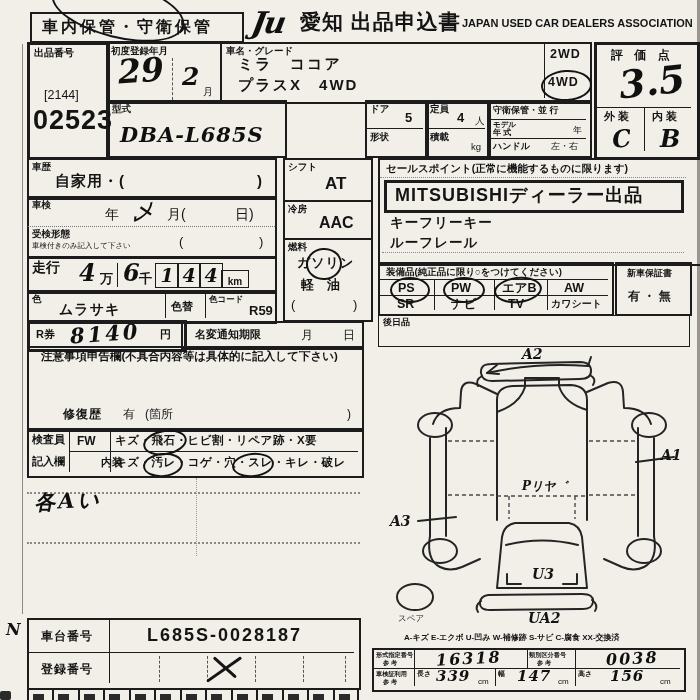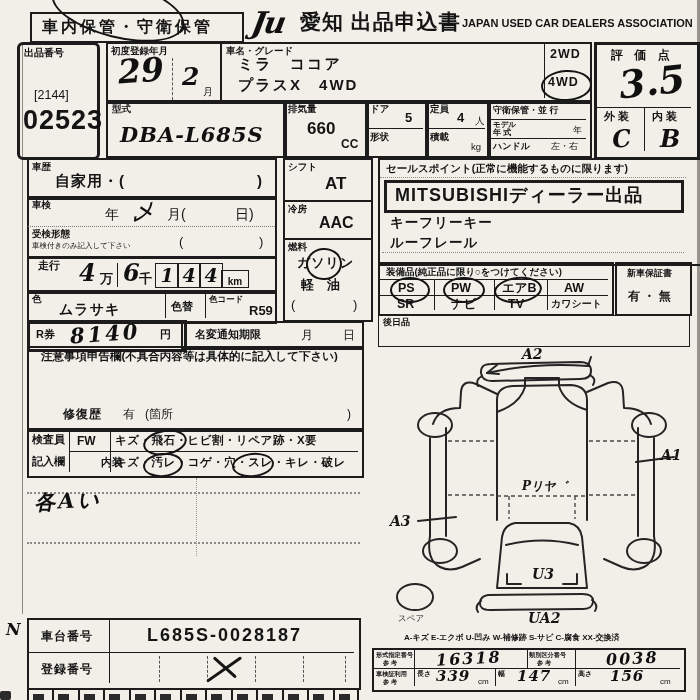--- a/index.html
+++ b/index.html
@@ -30,21 +30,21 @@
   <div class="bx" style="left:30px;top:12px;width:210px;height:27px;border-width:2.5px;">
     <div class="t b" style="left:10px;top:5px;font-size:16px;letter-spacing:3px;">車内保管・守衛保管</div>
   </div>
   <div class="ov" style="left:50px;top:-18px;width:132px;height:52px;transform:rotate(14deg);border-width:2px;"></div>
   <div class="t b hw" style="left:252px;top:8px;font-size:30px;transform:skewX(-10deg);letter-spacing:-2px;">Ju</div>
   <div class="t b" style="left:300px;top:11px;font-size:21px;letter-spacing:1px;">愛知 出品申込書</div>
   <div class="t b" style="left:462px;top:18px;font-size:11px;">JAPAN USED CAR DEALERS ASSOCIATION</div>
   <div style="position:absolute;left:697px;top:0;width:3px;height:700px;background:#9a958f;"></div>
   <div class="vl" style="left:22px;top:44px;height:570px;border-left:1px solid #8d8a84;"></div>
 
-  <div class="bx bx3" style="left:17px;top:42px;width:77px;height:112px;border-radius:6px;">
+  <div class="bx bx3" style="left:27px;top:42px;width:77px;height:112px;">
     <div class="t b" style="left:4px;top:3px;font-size:10px;">出品番号</div>
     <div class="t" style="left:14px;top:44px;font-size:12.5px;">[2144]</div>
     <div class="t b" style="left:3px;top:62px;font-size:27px;letter-spacing:1px;">02523</div>
   </div>
 
   <div class="bx" style="left:106px;top:42px;width:112px;height:58px;">
     <div class="t b" style="left:3px;top:2px;font-size:9.5px;">初度登録年月</div>
     <div class="t hw" style="left:10px;top:10px;font-size:33px;transform:rotate(-4deg);">29</div>
     <div class="vld" style="left:64px;top:14px;height:42px;"></div>
     <div class="t hw" style="left:74px;top:20px;font-size:25px;">2</div>
@@ -69,25 +69,20 @@
     <div class="t b" style="left:7px;top:66px;font-size:11px;">外 装</div>
     <div class="t b" style="left:55px;top:66px;font-size:11px;">内 装</div>
     <div class="t hw" style="left:15px;top:82px;font-size:24px;transform:rotate(-6deg);">C</div>
     <div class="t hw" style="left:63px;top:82px;font-size:24px;">B</div>
   </div>
 
   <div class="bx" style="left:106px;top:100px;width:177px;height:54px;">
     <div class="t b" style="left:4px;top:2px;font-size:9.5px;">型式</div>
     <div class="t hw" style="left:12px;top:22px;font-size:21px;letter-spacing:1px;">DBA-L685S</div>
   </div>
-  <div class="bx" style="left:283px;top:100px;width:82px;height:54px;">
-    <div class="t b" style="left:3px;top:2px;font-size:9.5px;">排気量</div>
-    <div class="t b" style="left:22px;top:18px;font-size:17px;">660</div>
-    <div class="t b" style="left:56px;top:36px;font-size:12px;">CC</div>
-  </div>
   <div class="bx" style="left:365px;top:100px;width:60px;height:54px;">
     <div class="t b" style="left:3px;top:2px;font-size:9.5px;">ドア</div>
     <div class="t b" style="left:38px;top:9px;font-size:13px;">5</div>
     <div class="hl" style="left:0;top:26px;width:56px;"></div>
     <div class="t b" style="left:3px;top:30px;font-size:9.5px;">形状</div>
   </div>
   <div class="bx" style="left:425px;top:100px;width:62px;height:54px;">
     <div class="t b" style="left:3px;top:2px;font-size:9.5px;">定員</div>
     <div class="t b" style="left:30px;top:9px;font-size:13px;">4</div>
     <div class="t" style="left:48px;top:14px;font-size:9.5px;">人</div>
@@ -118,21 +113,21 @@
     <div class="t" style="left:138px;top:9px;font-size:14px;">月(</div>
     <div class="t" style="left:206px;top:9px;font-size:14px;">日)</div>
   </div>
   <div class="bx" style="left:27px;top:226px;width:246px;height:30px;border-top:1.5px dotted #777;">
     <div class="t b" style="left:3px;top:2px;font-size:9.5px;">受検形態</div>
     <div class="t" style="left:3px;top:15px;font-size:7.5px;">車検付きのみ記入して下さい</div>
     <div class="t" style="left:150px;top:8px;font-size:13px;">(</div>
     <div class="t" style="left:230px;top:8px;font-size:13px;">)</div>
   </div>
   <div class="bx" style="left:27px;top:256px;width:246px;height:34px;">
-    <div class="t b" style="left:3px;top:2px;font-size:11px;margin-left:6px;">走行</div>
+    <div class="t b" style="left:3px;top:2px;font-size:14px;">走行</div>
     <div class="t hw" style="left:50px;top:3px;font-size:24px;">4</div>
     <div class="t b" style="left:71px;top:14px;font-size:13px;">万</div>
     <div class="vl" style="left:88px;top:5px;height:24px;"></div>
     <div class="t hw" style="left:94px;top:3px;font-size:24px;">6</div>
     <div class="t b" style="left:110px;top:14px;font-size:13px;">千</div>
     <div class="mcell" style="left:126px;top:5px;width:22px;height:23px;">
       <span class="hw" style="font-size:19px;">1</span></div>
     <div class="mcell" style="left:148px;top:5px;width:22px;height:23px;">
       <span class="hw" style="font-size:19px;">4</span></div>
     <div class="mcell" style="left:170px;top:5px;width:22px;height:23px;">

